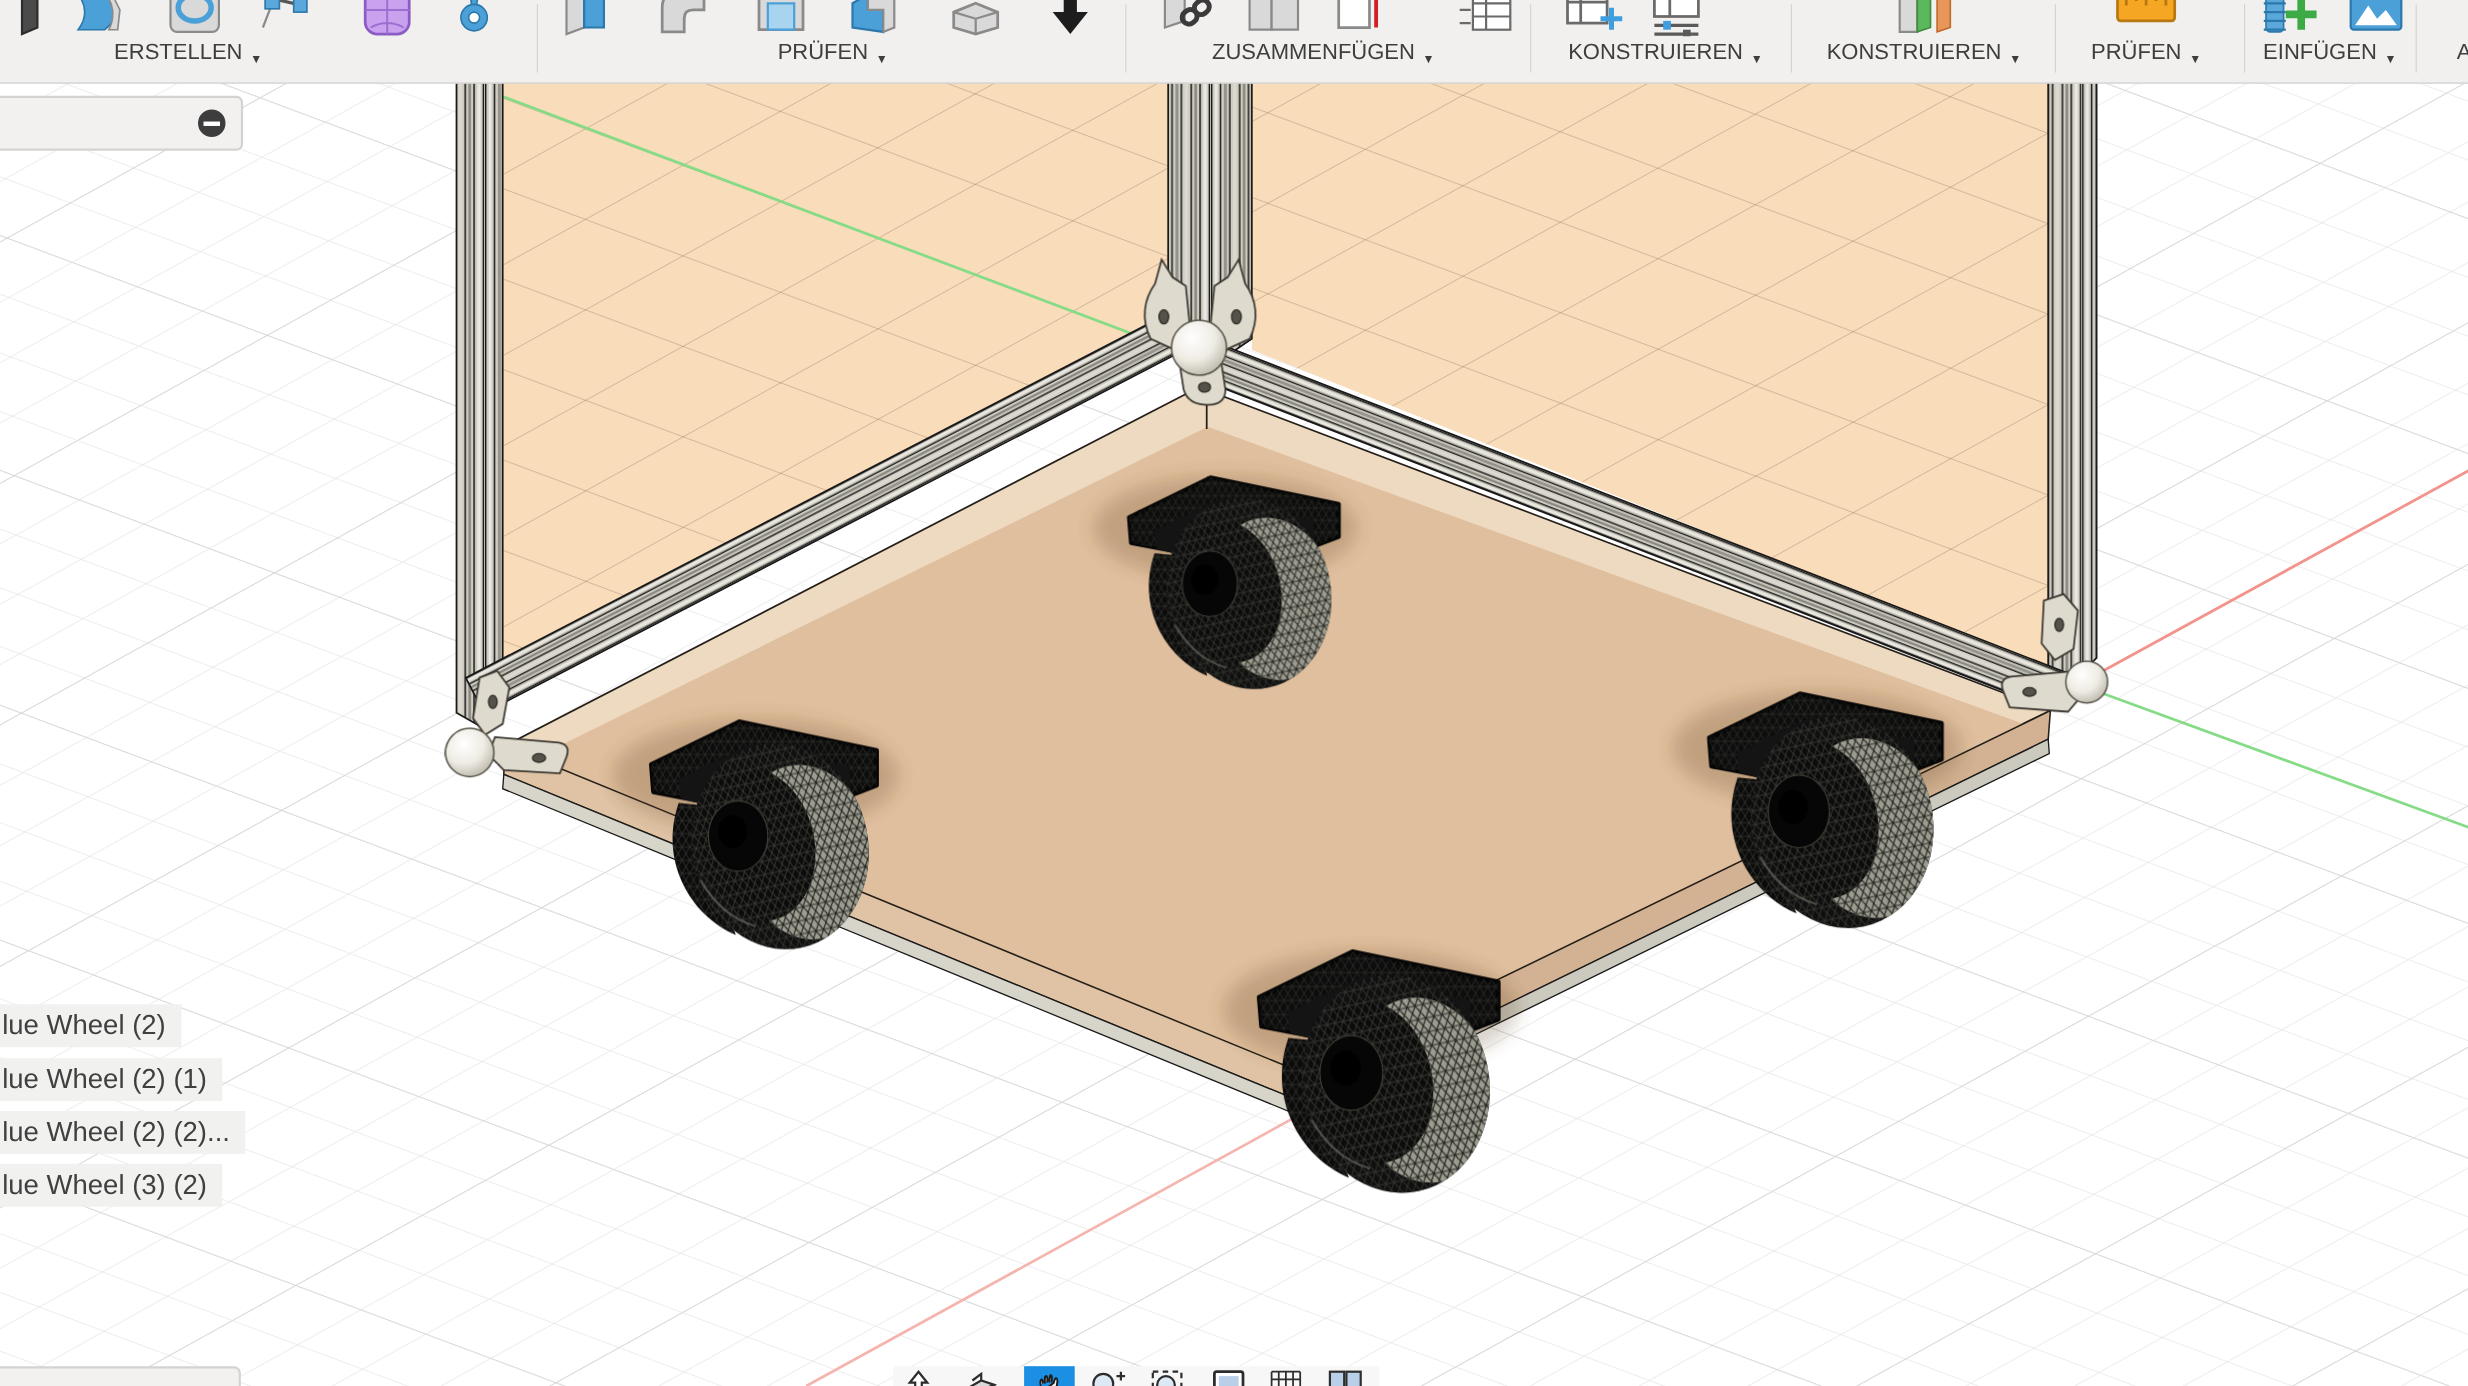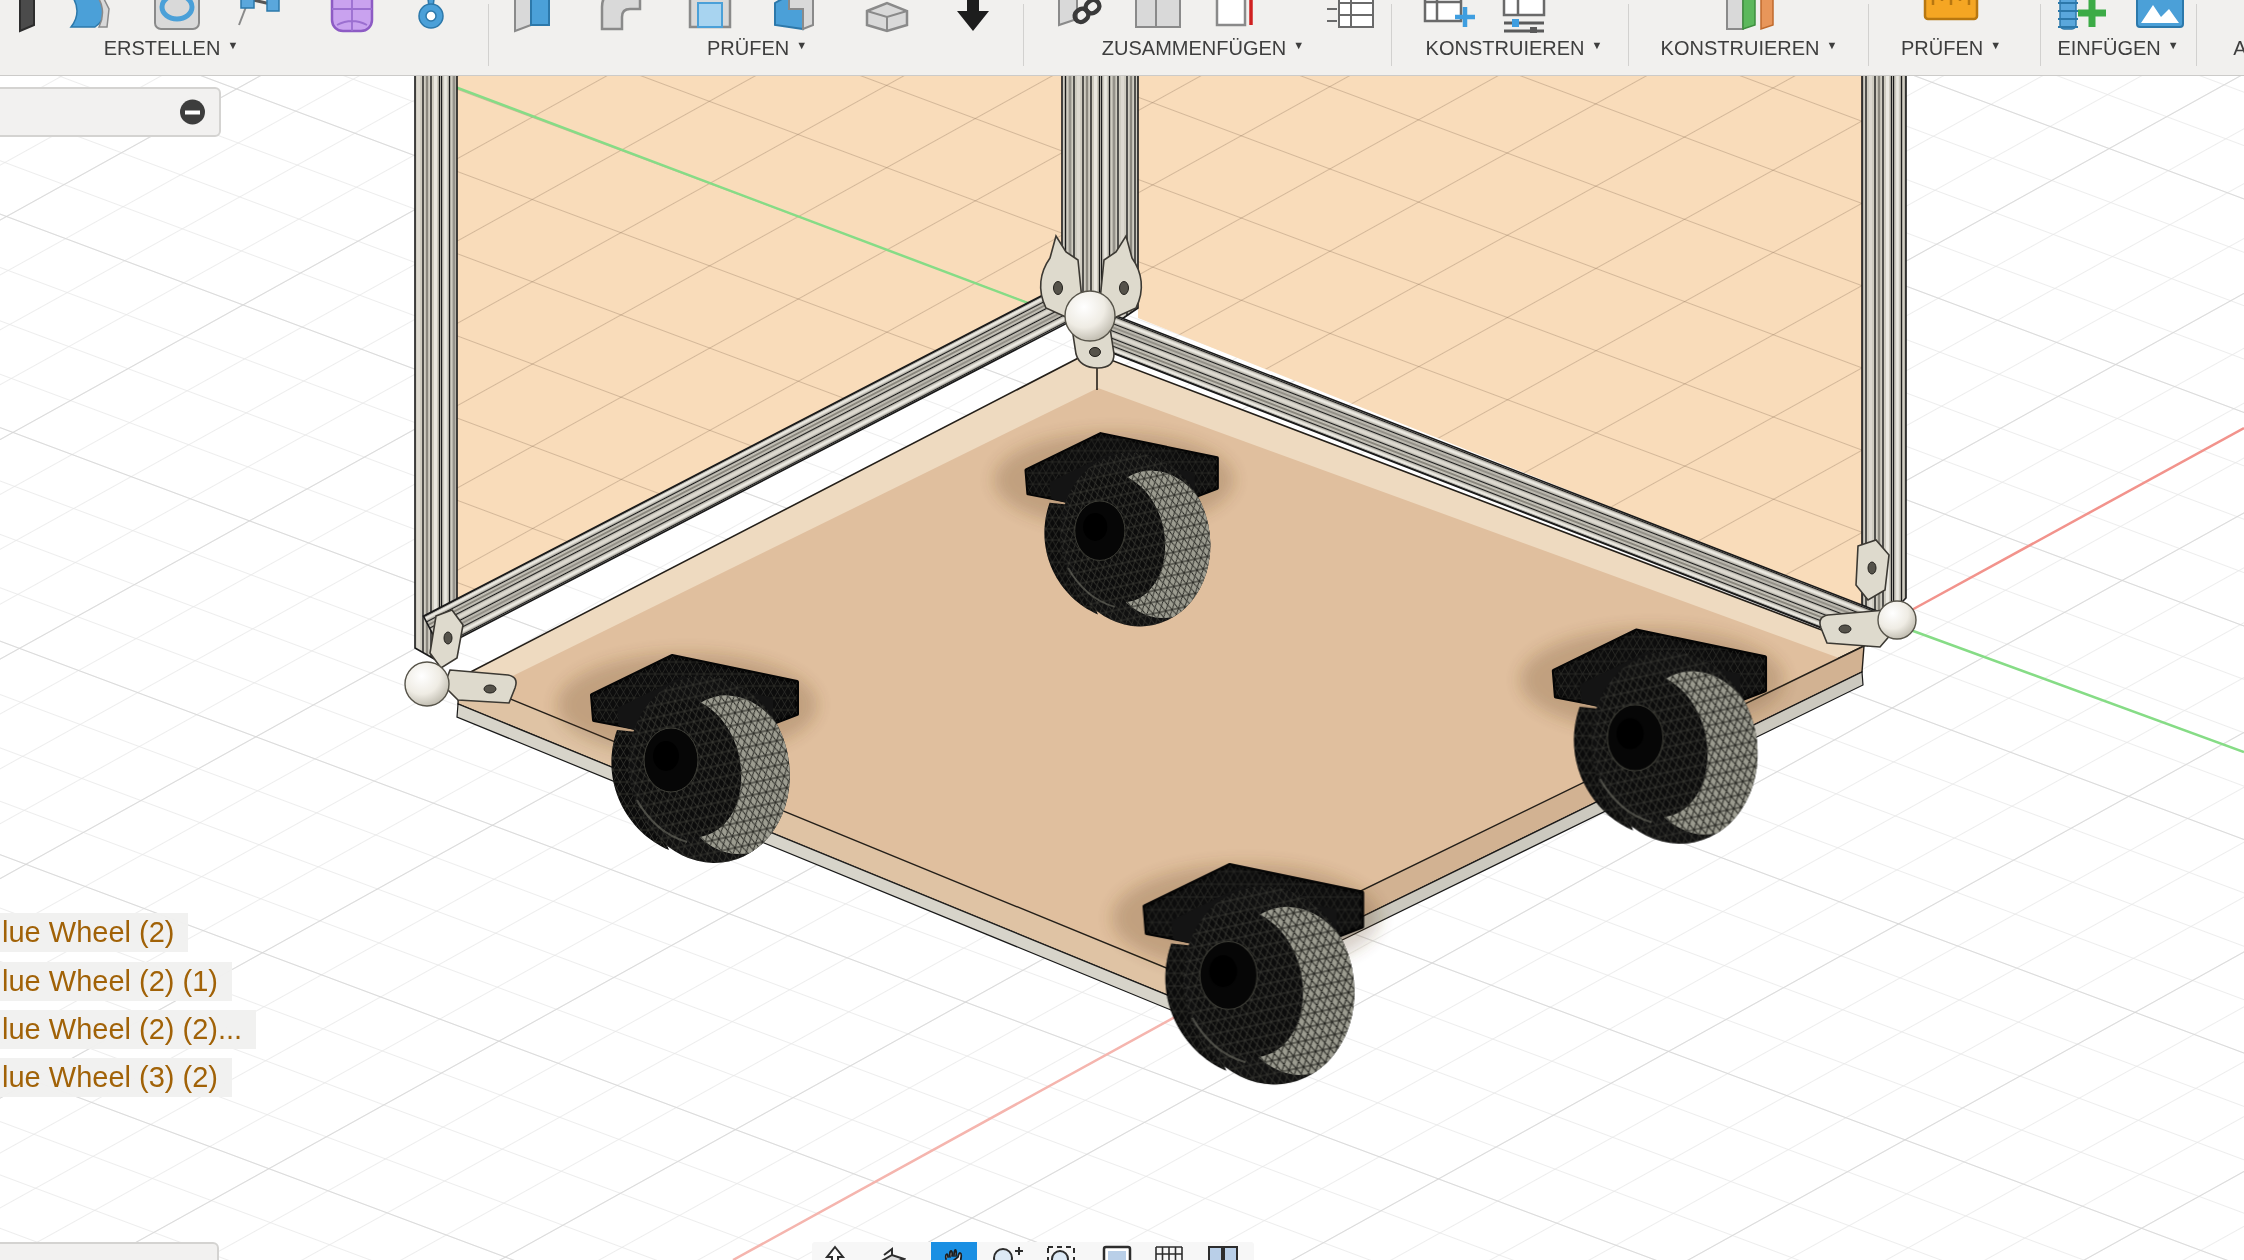--- a/index.html
+++ b/index.html
@@ -5,33 +5,33 @@
   html,body{margin:0;padding:0;background:#ffffff;}
   .stage{position:relative;width:2244px;height:1260px;overflow:hidden;background:#ffffff;
          font-family:"Liberation Sans", sans-serif;}
   
   .scene{position:absolute;left:0;top:0;width:2244px;height:1260px;}
   
   .toolbar{position:absolute;left:0;top:0;width:2244px;height:75px;background:#f1f0ee;
            border-bottom:1px solid #cccbc9;z-index:30;}
   .tb-sep{position:absolute;top:4px;width:1px;height:62px;background:#d2d1cf;}
   .tb-label{position:absolute;top:37px;transform:translateX(-50%);font-size:20px;color:#3e3e3e;
-            white-space:nowrap;display:flex;align-items:flex-start;gap:7px;cursor:default;}
+            white-space:nowrap;display:flex;align-items:flex-end;gap:7px;cursor:default;}
   .tb-label .arrow{font-size:11px;color:#3e3e3e;padding-top:2px;}
   .tb-icon{position:absolute;top:-15px;transform:translateX(-50%);}
   
   .panel{position:absolute;background:#f2f1f0;border:2px solid #d4d3d1;border-radius:6px;z-index:25;}
   .panel.top-left{left:-10px;top:87px;width:227px;height:46px;}
   .panel.bottom-left{left:-10px;top:1242px;width:225px;height:46px;}
   .collapse-btn{position:absolute;right:14px;top:50%;transform:translateY(-50%);width:25px;height:25px;
                 border-radius:50%;background:#3d3d3d;border:none;cursor:pointer;}
   .collapse-btn::after{content:"";position:absolute;left:5px;top:11px;width:15px;height:3.5px;background:#fff;}
   
   .browser-item{position:absolute;left:0;height:39px;line-height:39px;background:rgba(240,240,239,0.95);
-                font-size:29px;color:#a16207;padding:0 14px 0 2px;white-space:nowrap;z-index:20;cursor:default;}
+                font-size:25px;color:#404040;padding:0 14px 0 2px;white-space:nowrap;z-index:20;cursor:default;}
   
   .navbar{position:absolute;left:812px;top:1242px;width:442px;height:18px;background:#f7f7f7;z-index:30;
           border-radius:3px 3px 0 0;}
   .nav-item{position:absolute;top:0;width:46px;height:18px;display:flex;justify-content:center;overflow:hidden;cursor:pointer;}
   .nav-item.active{background:#1a8fe3;}
   .nav-item svg{margin-top:3px;}
 </style>
 </head>
 <body>
 

